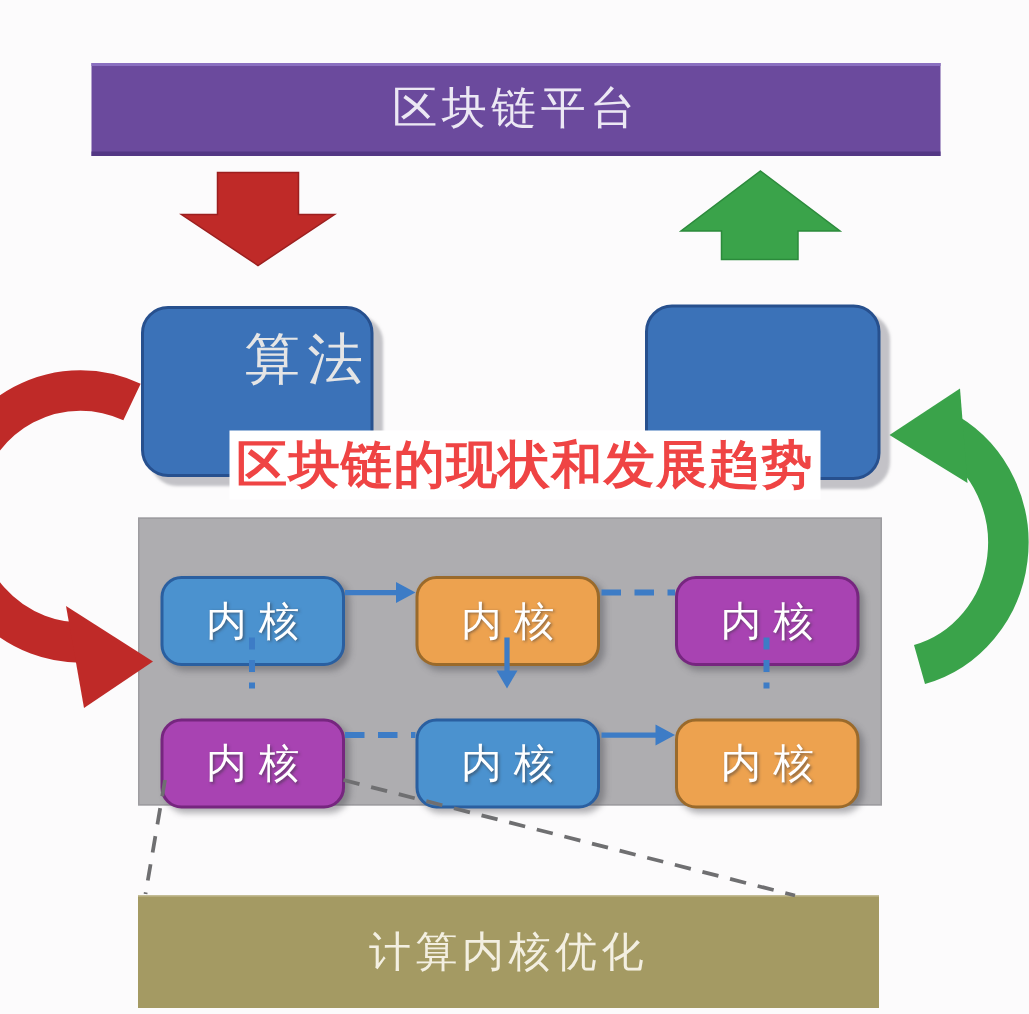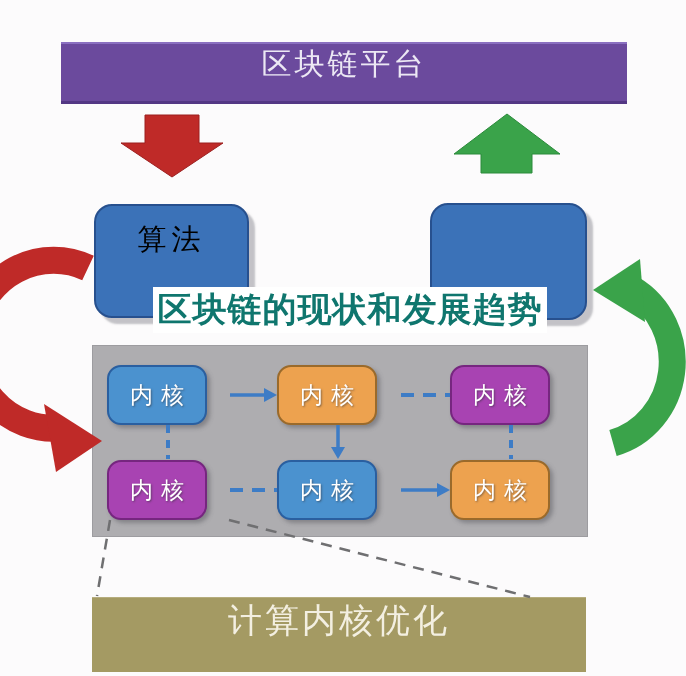--- a/index.html
+++ b/index.html
@@ -1,57 +1,57 @@
 <!DOCTYPE html>
 <html><head>
 <meta charset="utf-8">
 <style>
   html,body{margin:0;padding:0;background:#fcfbfc;}
   body{font-family:"Liberation Sans","DejaVu Sans",sans-serif;}
   .stage{position:relative;width:686px;height:676px;background:#fcfbfc;overflow:hidden;}
 
   
-  .banner{position:absolute;display:flex;align-items:flex-start;justify-content:center;}
+  .banner{position:absolute;display:flex;align-items:center;justify-content:center;}
   .banner-top{left:61px;top:42px;width:566px;height:57px;background:#6b4a9d;
     border-top:2px solid #8a6fc0;border-bottom:3px solid #533784;
     color:#ece8f4;font-size:30px;letter-spacing:3px;}
   .banner-bottom{left:92px;top:597px;width:494px;height:74px;background:#a49a63;
-    border-top:1px solid #b6ad7e;color:#f3efe1;font-size:34px;letter-spacing:3px;}
+    border-top:1px solid #b6ad7e;color:#f3efe1;font-size:28px;letter-spacing:3px;}
 
   
   .bluebox{position:absolute;background:#3b72b8;border:2px solid #27508e;border-radius:18px;
-    box-shadow:6px 6px 2px rgba(148,148,155,.55);color:#000000;text-align:center;
-    font-size:29px;letter-spacing:5px;padding-top:15px;box-sizing:border-box;}
+    box-shadow:6px 6px 2px rgba(148,148,155,.55);color:#e5e5e5;text-align:right;
+    font-size:37px;letter-spacing:5px;padding-top:15px;box-sizing:border-box;}
   .bluebox .bline{line-height:37px;}
   .box-left{left:94px;top:204px;width:155px;height:114px;}
   .box-right{left:430px;top:203px;width:157px;height:117px;}
 
   
   .panel{position:absolute;left:92px;top:345px;width:496px;height:192px;background:#aeadb0;
     border:1px solid #9d9ca0;box-sizing:border-box;}
 
   
-  .kernel{position:absolute;width:100px;height:60px;border-radius:14px;border:2px solid;
+  .kernel{position:absolute;width:123px;height:60px;border-radius:14px;border:2px solid;
     box-sizing:border-box;display:flex;align-items:center;justify-content:center;
-    color:#ffffff;font-size:23px;letter-spacing:8px;text-indent:8px;
-    text-shadow:1px 1px 2px rgba(50,50,55,.55);box-shadow:3px 3px 4px rgba(80,80,86,.45);}
+    color:#ffffff;font-size:27px;letter-spacing:8px;text-indent:8px;
+    text-shadow:1px 1px 2px rgba(50,50,55,.55);box-shadow:3px 3px 4px rgba(80,80,86,.45);margin-top:19px;}
   .k-blue{background:#4b92cf;border-color:#2a5fa0;}
   .k-orange{background:#eda24f;border-color:#9a6a2b;}
   .k-purple{background:#a843b2;border-color:#76267f;}
   .kpos-r1c1{left:107px;top:365px;}
   .kpos-r1c2{left:277px;top:365px;}
   .kpos-r1c3{left:450px;top:365px;}
   .kpos-r2c1{left:107px;top:460px;}
   .kpos-r2c2{left:277px;top:460px;}
   .kpos-r2c3{left:450px;top:460px;}
 
   
   .title-band{position:absolute;left:153px;top:287px;width:394px;height:46px;background:#ffffff;
     display:flex;align-items:center;justify-content:center;}
-  .title-band span{color:#0f766e;font-weight:bold;font-size:34px;letter-spacing:1px;white-space:nowrap;}
+  .title-band span{color:#ef4444;font-weight:bold;font-size:34px;letter-spacing:1px;white-space:nowrap;}
 
   
   .overlay{position:absolute;left:0;top:0;width:686px;height:676px;pointer-events:none;}
 </style>
 </head>
 <body>
 
 <div class="stage">
 
   <div class="banner banner-top">

